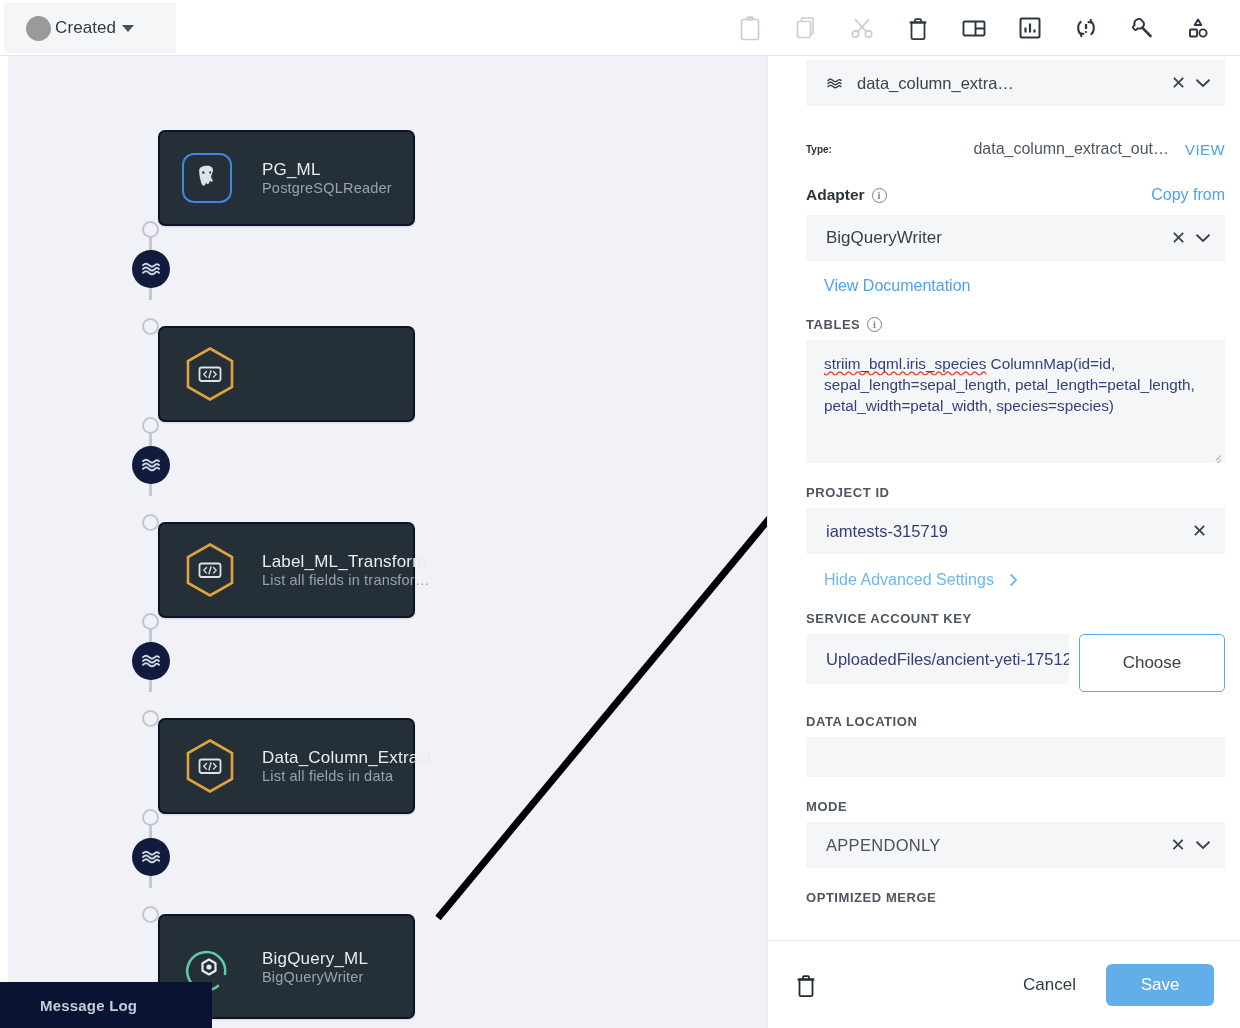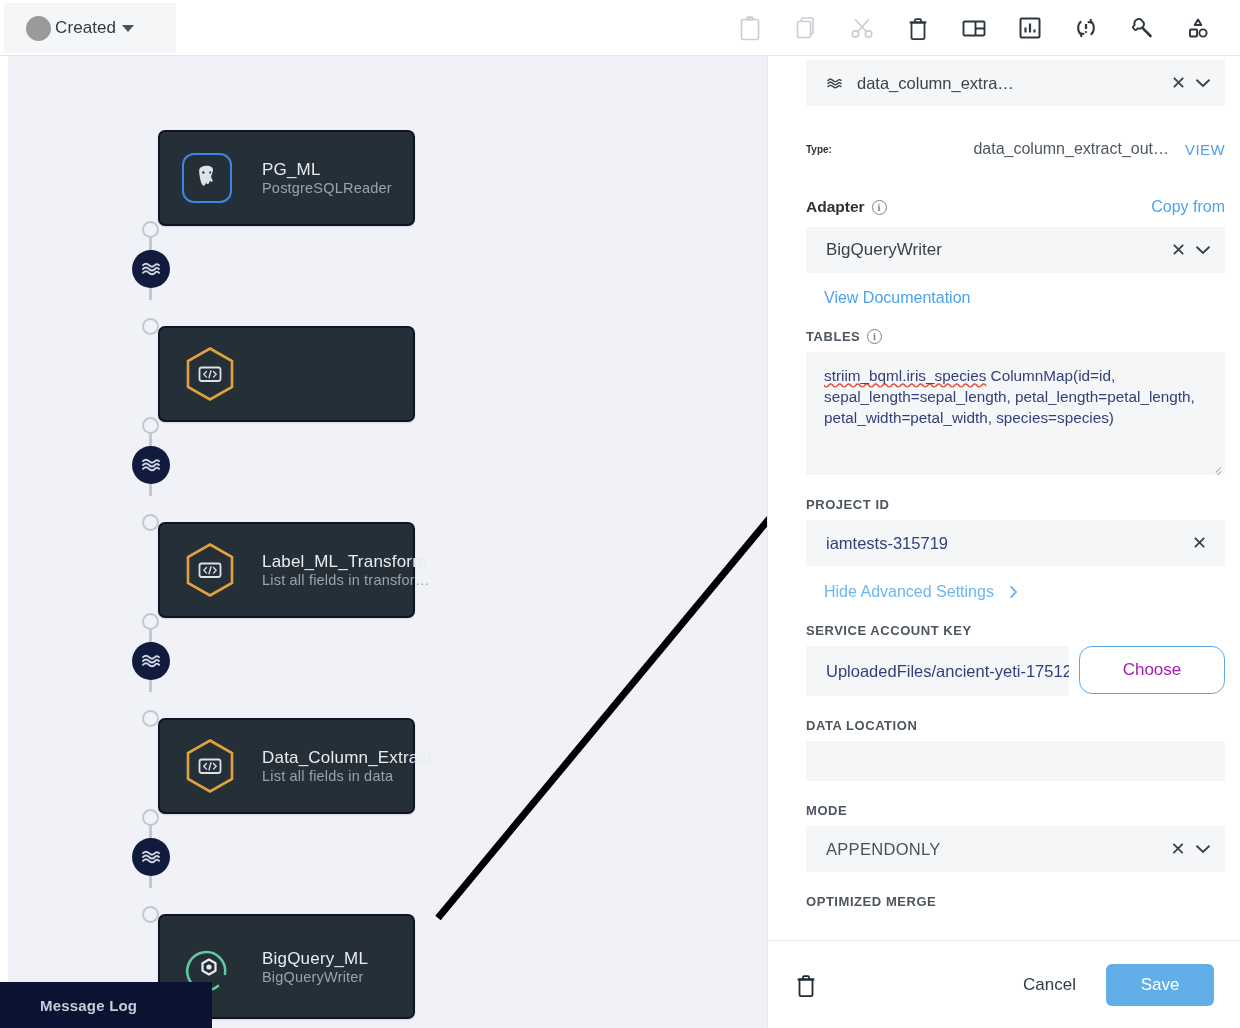--- a/index.html
+++ b/index.html
@@ -158,21 +158,21 @@
   .lbl-type { font-size: 10px; font-weight: bold; color: #2b333b; }
   .val-type {
     flex: 1; text-align: right; padding-right: 16px;
     font-size: 16px; color: #4d5663;
     white-space: nowrap; overflow: hidden; text-overflow: ellipsis;
   }
   .link-view { font-size: 15px; color: #4da1ef; cursor: pointer; letter-spacing: .4px; }
 
   .row-adapter {
     display: flex; align-items: flex-start; justify-content: space-between;
-    margin-top: 40px;
+    margin-top: 28px;
   }
   .lbl-adapter {
     font-size: 15.5px; font-weight: bold; color: #2b333b;
     display: flex; align-items: center; gap: 7px;
   }
   .link-copyfrom { font-size: 16px; color: #4da1ef; cursor: pointer; }
 
   .info-i {
     width: 15px; height: 15px; border-radius: 50%;
     border: 1.3px solid #7b838d;
@@ -236,23 +236,23 @@
   }
 
   .sak-row { margin-top: 8px; display: flex; align-items: stretch; gap: 10px; }
   .sak-input {
     flex: 1; height: 50px; background: #f5f6f8;
     display: flex; align-items: center; padding: 0 10px 0 20px;
     font-size: 16.5px; color: #333f7a;
     white-space: nowrap; overflow: hidden;
   }
   .btn-choose {
-    width: 146px; height: 48px;
-    border: 1px solid #5aa9e8; border-radius: 13px;
-    background: #ffffff; color: #a21caf;
+    width: 146px; height: 58px;
+    border: 1px solid #5aa9e8; border-radius: 5px;
+    background: #ffffff; color: #404040;
     font-size: 17px; cursor: pointer;
     display: flex; align-items: center; justify-content: center;
     font-family: "Liberation Sans", sans-serif;
   }
 
   .mode-box {
     margin-top: 8px; height: 46px; background: #f5f6f8;
     display: flex; align-items: center; padding: 0 14px 0 20px;
     font-size: 16.5px; color: #4a525c; letter-spacing: .3px;
   }

